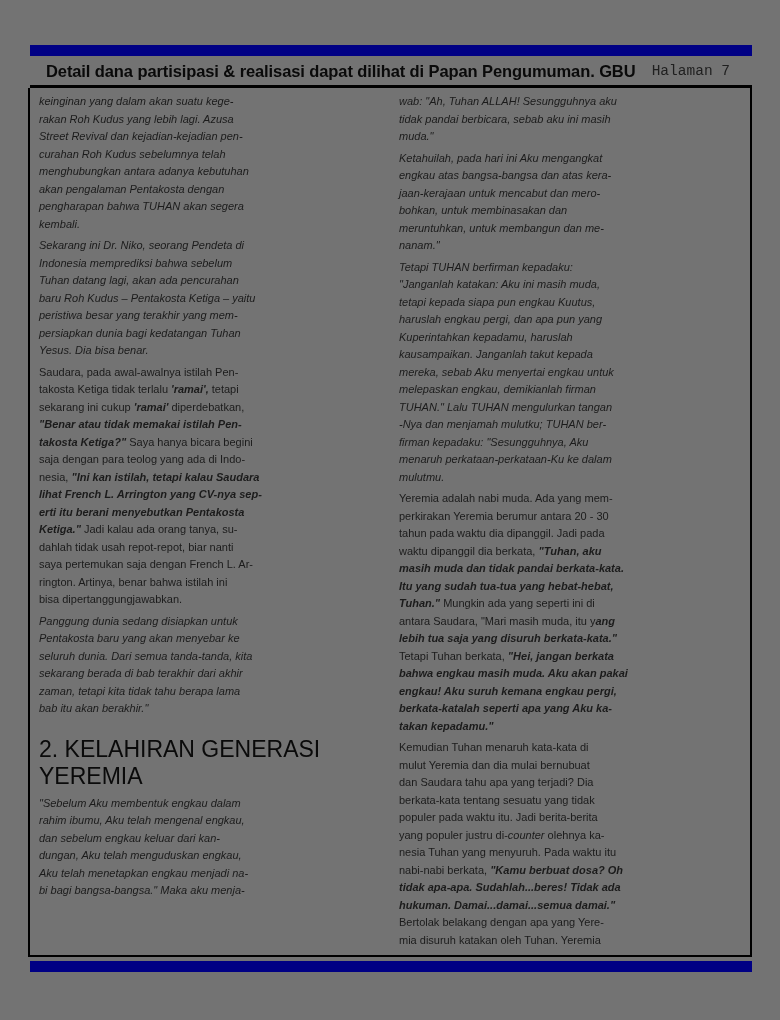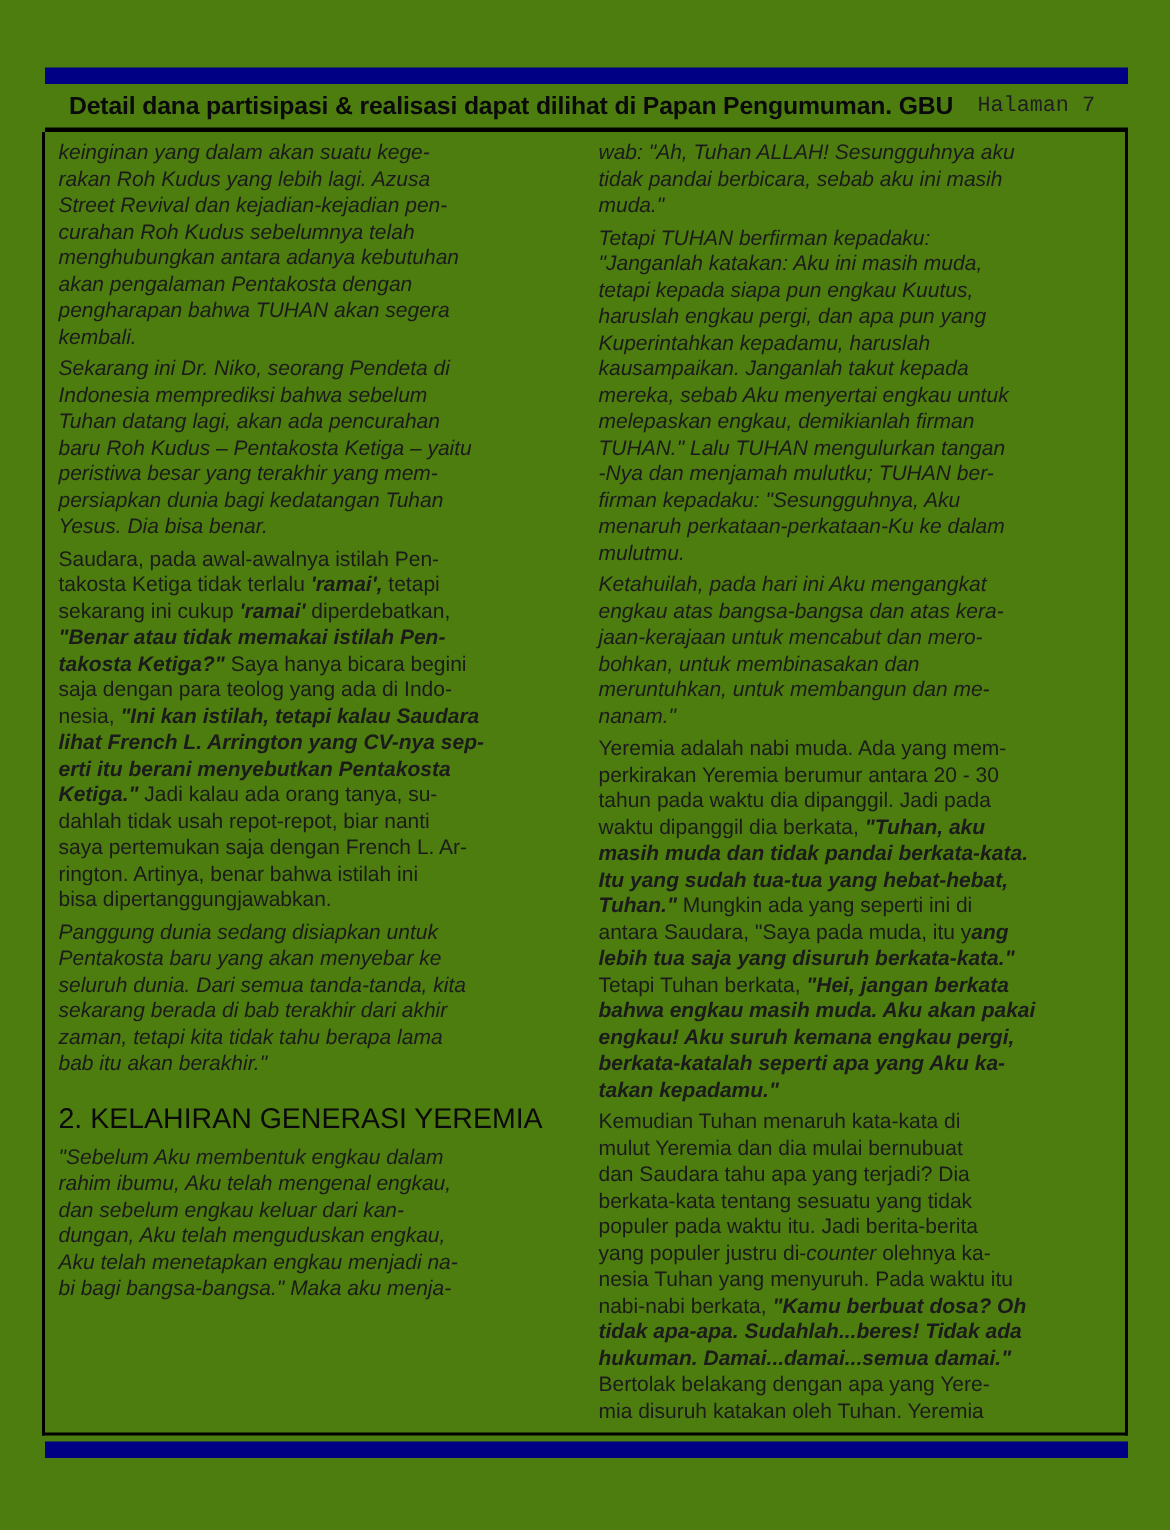--- a/index.html
+++ b/index.html
@@ -1,29 +1,29 @@
 <!DOCTYPE html>
 <html><head>
 <meta charset="utf-8">
 <style>
   html,body{margin:0;padding:0;background:#ffffff;}
-  .page{position:relative;width:780px;height:1020px;background:#4d7c0f;overflow:hidden;
+  .page{position:relative;width:780px;height:1020px;background:#737373;overflow:hidden;
         font-family:"Liberation Sans",sans-serif;color:#1b1b1b;}
   .topbar{position:absolute;left:30px;top:45px;width:722px;height:11px;background:#000084;}
   .header-row{position:absolute;left:30px;top:58px;width:722px;height:26px;
               display:flex;align-items:center;justify-content:space-between;}
   .title{font-weight:bold;font-size:16.5px;letter-spacing:-0.1px;margin-left:16px;color:#0a0a0a;white-space:nowrap;}
   .pageno{font-family:Liberation Mono, monospace;font-size:14.5px;color:#1f1f1f;margin-right:22px;white-space:nowrap;}
   .header-rule{position:absolute;left:30px;top:85px;width:722px;height:3px;background:#000000;}
   .content{position:absolute;left:28px;top:88px;width:720px;height:867px;
            border-left:2px solid #000;border-right:2px solid #000;border-bottom:2px solid #000;
            display:flex;box-sizing:content-box;}
   .col{width:360px;box-sizing:border-box;padding:5px 6px 0 9px;}
-  .p{font-size:14px;line-height:17.5px;white-space:pre-line;margin:0 0 4px 0;}
-  .h2{font-size:19px;font-weight:bold;white-space:pre-line;margin:18px 0 5px 0;color:#0a0a0a;}
+  .p{font-size:11px;line-height:17.5px;white-space:pre-line;margin:0 0 4px 0;}
+  .h2{font-size:23px;font-weight:bold;white-space:pre-line;margin:18px 0 5px 0;color:#0a0a0a;}
   .run-r{font-style:normal;font-weight:normal;}
   .run-i{font-style:italic;}
   .run-b{font-weight:bold;}
   .run-bi{font-weight:bold;font-style:italic;}
   .footer-bar{position:absolute;left:30px;top:961px;width:722px;height:11px;background:#000084;}
   .footer-box{position:absolute;left:64px;top:974px;width:688px;height:33px;border:3px solid #000;
               display:flex;box-sizing:border-box;}
   .fcell-main{flex:1;border-right:3px solid #000;display:flex;align-items:center;justify-content:center;}
   .fnotice{font-weight:bold;font-size:21px;color:#0a0a0a;display:inline-block;transform:scaleX(0.94);white-space:nowrap;}
   .fcell-empty{width:122px;}
@@ -80,47 +80,47 @@
 rahim ibumu, Aku telah mengenal engkau,
 dan sebelum engkau keluar dari kan-
 dungan, Aku telah menguduskan engkau,
 Aku telah menetapkan engkau menjadi na-
 bi bagi bangsa-bangsa."  Maka aku menja-</span></div>
       </div>
     <div class="col">
         <div class="p"><span class="run-i">wab: "Ah, Tuhan ALLAH! Sesungguhnya aku
 tidak pandai berbicara, sebab aku ini masih
 muda."</span></div>
+        <div class="p"><span class="run-i">Ketahuilah, pada hari ini Aku mengangkat
+engkau atas bangsa-bangsa dan atas kera-
+jaan-kerajaan untuk mencabut dan mero-
+bohkan, untuk membinasakan dan
+meruntuhkan, untuk membangun dan me-
+nanam."</span></div>
         <div class="p"><span class="run-i">Tetapi TUHAN berfirman kepadaku:
 "Janganlah katakan: Aku ini masih muda,
 tetapi kepada siapa pun engkau Kuutus,
 haruslah engkau pergi, dan apa pun yang
 Kuperintahkan kepadamu, haruslah
 kausampaikan. Janganlah takut kepada
 mereka, sebab Aku menyertai engkau untuk
 melepaskan engkau, demikianlah firman
 TUHAN." Lalu TUHAN mengulurkan tangan
 -Nya dan menjamah mulutku; TUHAN ber-
 firman kepadaku: "Sesungguhnya, Aku
 menaruh perkataan-perkataan-Ku ke dalam
 mulutmu.</span></div>
-        <div class="p"><span class="run-i">Ketahuilah, pada hari ini Aku mengangkat
-engkau atas bangsa-bangsa dan atas kera-
-jaan-kerajaan untuk mencabut dan mero-
-bohkan, untuk membinasakan dan
-meruntuhkan, untuk membangun dan me-
-nanam."</span></div>
         <div class="p"><span class="run-r">Yeremia adalah nabi muda. Ada yang mem-
 perkirakan Yeremia berumur antara 20 - 30
 tahun pada waktu dia dipanggil. Jadi pada
 waktu dipanggil dia berkata, </span><span class="run-bi">"Tuhan, aku
 masih muda dan tidak pandai berkata-kata.
 Itu yang sudah tua-tua yang hebat-hebat,
 Tuhan."</span><span class="run-r"> Mungkin ada yang seperti ini di
-antara Saudara, "Saya pada muda, itu y</span><span class="run-bi">ang
+antara Saudara, "Mari masih muda, itu y</span><span class="run-bi">ang
 lebih tua saja yang disuruh berkata-kata."</span><span class="run-r">
 Tetapi Tuhan berkata, </span><span class="run-bi">"Hei, jangan berkata
 bahwa engkau masih muda. Aku akan pakai
 engkau! Aku suruh kemana engkau pergi,
 berkata-katalah seperti apa yang Aku ka-
 takan kepadamu."</span></div>
         <div class="p"><span class="run-r">Kemudian Tuhan menaruh kata-kata di
 mulut Yeremia dan dia mulai bernubuat
 dan Saudara tahu apa yang terjadi? Dia
 berkata-kata tentang sesuatu yang tidak

